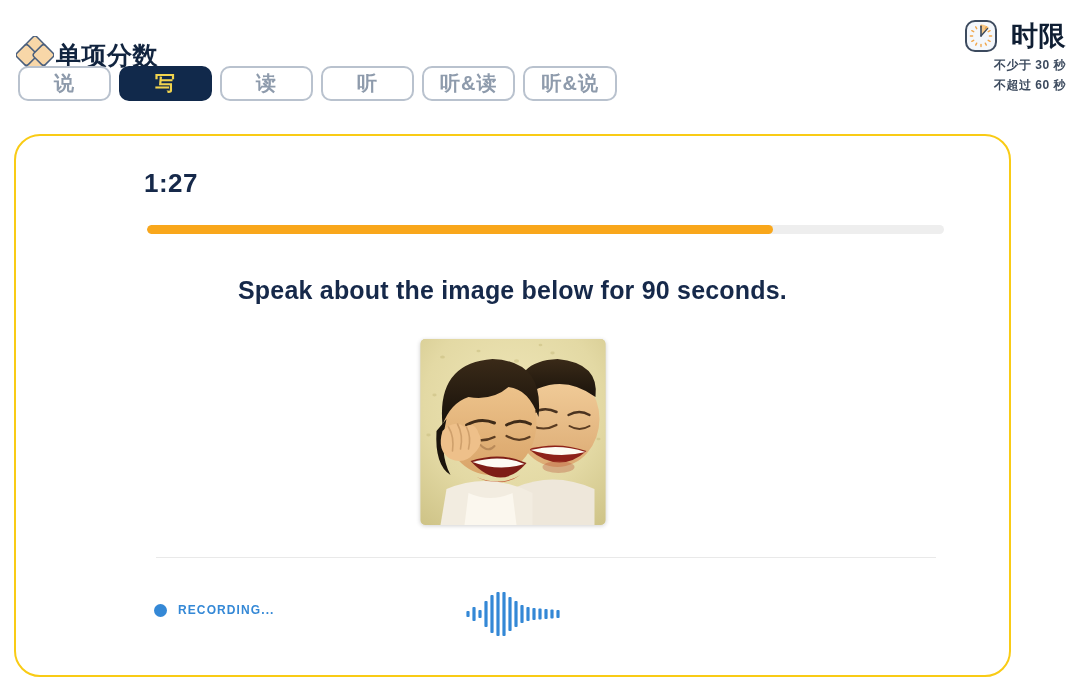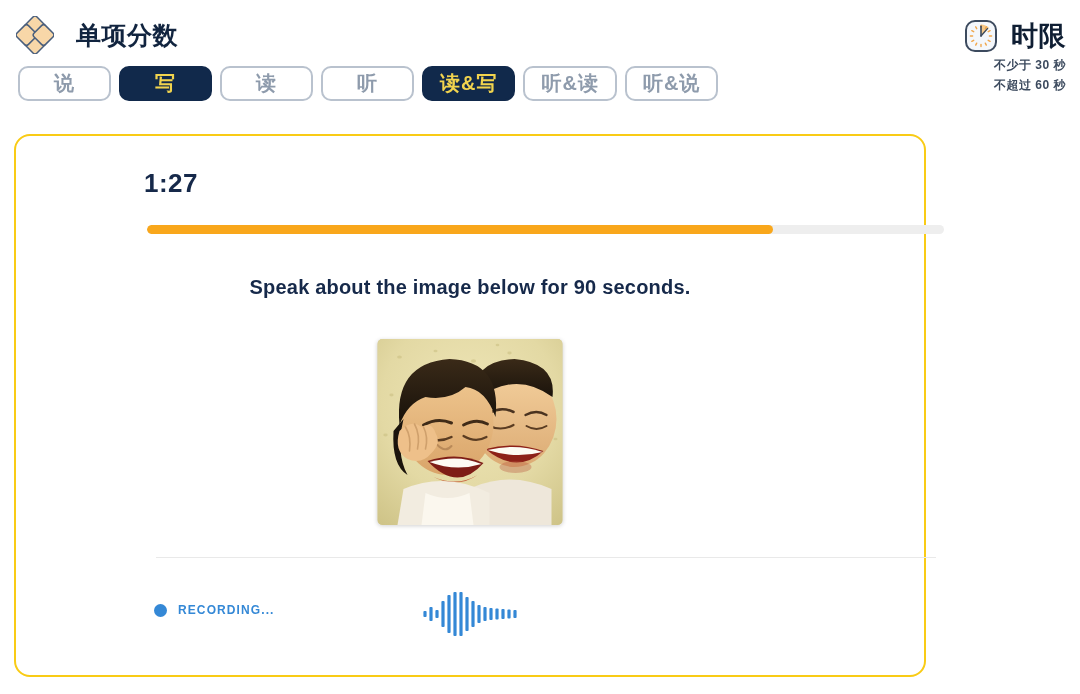--- a/index.html
+++ b/index.html
@@ -17,24 +17,24 @@
   .header {
     position: absolute;
     top: 0; left: 0;
     width: 1080px;
     height: 118px;
   }
 
   .brand {
     position: absolute;
     left: 16px;
-    top: 16px;
-    display: flex;
-    align-items: center;
-    gap: 22px;
+    top: 36px;
+    display: flex;
+    align-items: center;
+    gap: 2px;
   }
   .brand-logo { width: 38px; height: 38px; display: block; }
   .brand-title {
     font-size: 25px;
     font-weight: bold;
     color: #11243f;
     letter-spacing: 0.5px;
     white-space: nowrap;
   }
 
@@ -98,25 +98,25 @@
     margin-top: 3px;
     letter-spacing: 0.5px;
     white-space: nowrap;
   }
 
   
   .card {
     position: absolute;
     left: 14px;
     top: 134px;
-    width: 912px;
+    width: 997px;
     height: 543px;
     background: #ffffff;
     border: 2.5px solid #f9cb15;
-    border-radius: 16px;
+    border-radius: 26px;
   }
 
   .timer {
     position: absolute;
     left: 128px;
     top: 32px;
     font-size: 26px;
     font-weight: bold;
     color: #16294a;
     letter-spacing: 0.5px;
@@ -136,21 +136,21 @@
     height: 100%;
     background: #f9a71b;
     border-radius: 5px;
   }
 
   .prompt {
     position: absolute;
     left: 0; right: 0;
     top: 140px;
     text-align: center;
-    font-size: 20px;
+    font-size: 25px;
     font-weight: bold;
     color: #16294a;
     letter-spacing: 0.2px;
   }
 
   .photo-wrap {
     position: absolute;
     left: 50%;
     transform: translateX(-50%);
     top: 203px;
@@ -229,21 +229,20 @@
       </svg>
     </span>
     <span class="brand-title">单项分数</span>
   </div>
 
   <div class="tabs">
     <div class="tab inactive">说</div>
     <div class="tab active">写</div>
     <div class="tab inactive">读</div>
     <div class="tab inactive">听</div>
-    <div class="tab active">读&amp;写</div>
     <div class="tab inactive">听&amp;读</div>
     <div class="tab inactive">听&amp;说</div>
   </div>
 
   <div class="timebox">
     <div class="timebox-top">
       <span>
         <svg class="clock-icon" viewBox="0 0 34 34">
           <rect x="2" y="2" width="30" height="30" rx="9" fill="#f4f7fb" stroke="#3c4a5e" stroke-width="2"></rect>
           <path d="M17 17 L17 5.5 A11.5 11.5 0 0 1 25.2 9 Z" fill="#f5c98a"></path>

